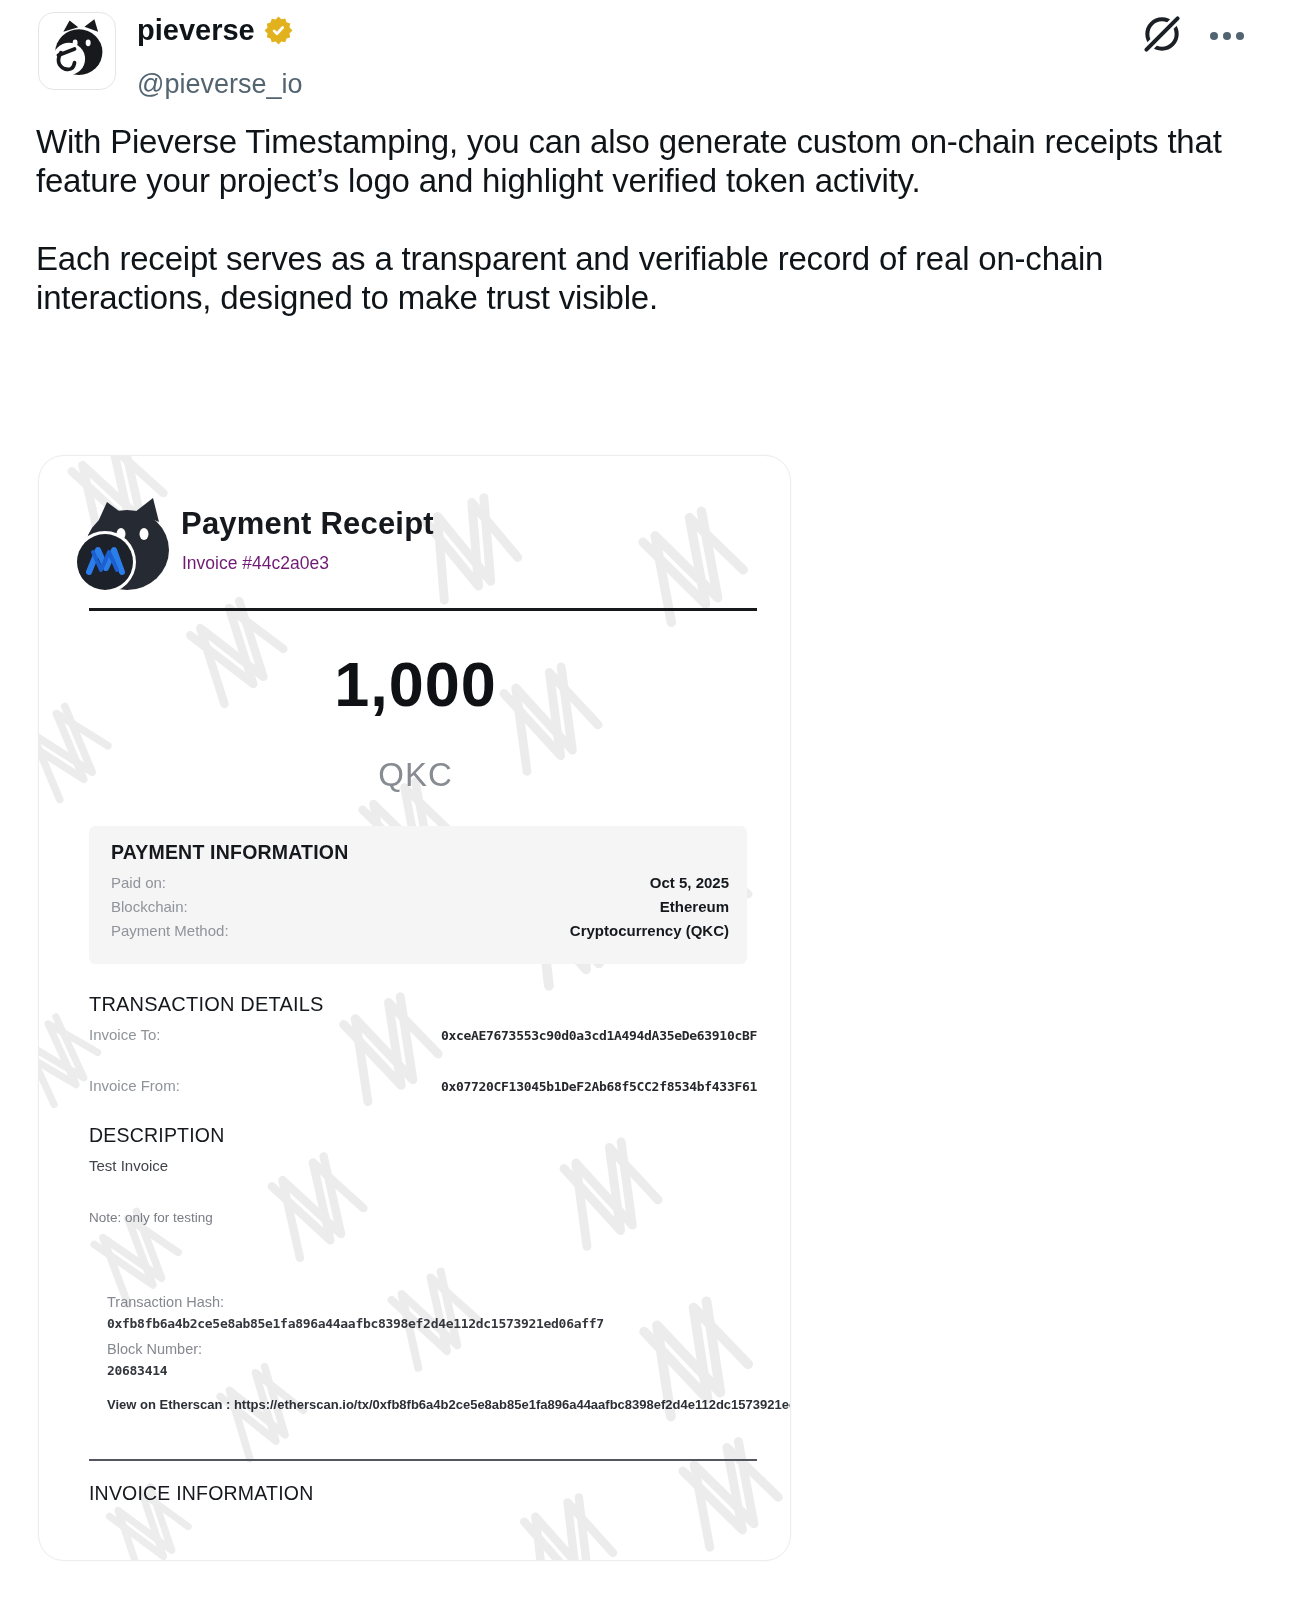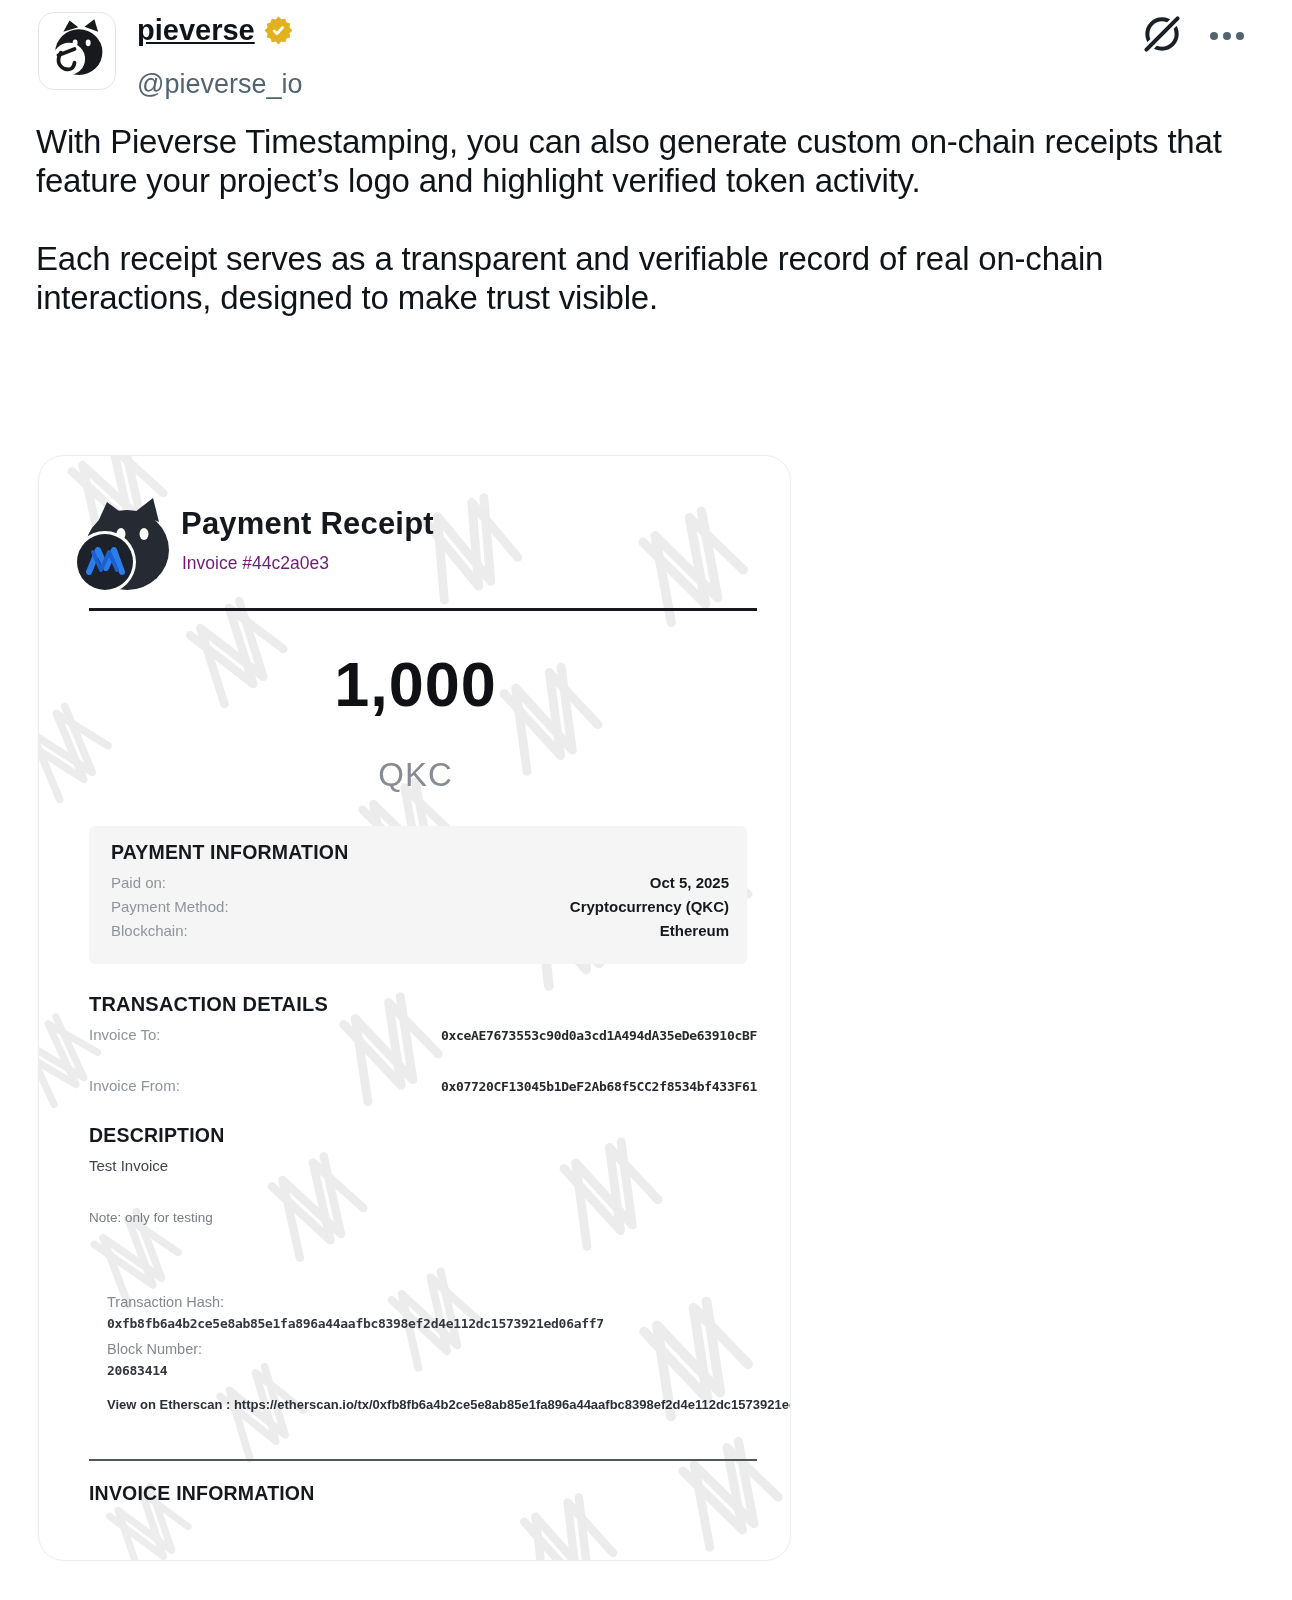--- a/index.html
+++ b/index.html
@@ -6,21 +6,21 @@
   html,body { width:1292px; height:1600px; background:#ffffff;
     font-family:"Liberation Sans", sans-serif; color:#0f1419; overflow:hidden; }
   .page { position:relative; width:1292px; height:1600px; }
 
   
   .avatar { position:absolute; left:38px; top:12px; width:78px; height:78px;
     border:1px solid #e3e6e8; border-radius:16px; background:#fff;
     display:flex; align-items:center; justify-content:center; cursor:pointer; }
   .author-block { position:absolute; left:137px; top:14px; }
   .author-row { display:flex; align-items:center; gap:8px; }
-  .author-name { font-size:29px; font-weight:700; color:#0f1419; cursor:pointer;text-decoration:underline; }
+  .author-name { font-size:29px; font-weight:700; color:#0f1419; cursor:pointer; }
   .author-handle { font-size:27px; color:#536471; margin-top:22px; }
   .hdr-actions { position:absolute; right:48px; top:12px; display:flex; align-items:center; gap:26px; }
   .grok-btn, .more-btn { cursor:pointer; display:flex; align-items:center; }
   .more-btn { gap:5px; padding-top:4px; }
   .more-btn i { width:8px; height:8px; border-radius:50%; background:#536471; display:block; }
 
   
   .tweet-text { position:absolute; left:36px; top:122px; width:1222px;
     font-size:33px; line-height:39px; color:#0f1419; white-space:pre-line;
     letter-spacing:-0.2px; }
@@ -38,21 +38,21 @@
   .rc-amount { left:0; top:192px; width:753px; text-align:center;
     font-size:63px; font-weight:700; color:#101114; letter-spacing:1px; }
   .rc-currency { left:0; top:300px; width:753px; text-align:center; font-size:33px; color:#878c92; letter-spacing:1px; }
 
   .paybox { left:50px; top:370px; width:658px; height:138px; background:#f5f5f6; border-radius:6px; padding:15px 18px 0 22px; }
   .paybox h3 { font-size:19.5px; font-weight:700; color:#15181d; letter-spacing:.2px; margin-bottom:10px; }
   .payrow { display:flex; justify-content:space-between; align-items:baseline; margin-bottom:7px; }
   .payrow .lbl { font-size:15px; color:#8f949a; }
   .payrow .val { font-size:15px; font-weight:700; color:#15181d; }
 
-  .rc-h3 { font-size:20px; font-weight:700; color:#15181d; letter-spacing:.2px; }
+  .rc-h3 { font-size:20px; font-weight:400; color:#15181d; letter-spacing:.2px; }
   .tdrow { left:50px; width:668px; display:flex; justify-content:space-between; align-items:baseline; }
   .tdrow .lbl { font-size:15px; color:#8f949a; }
   .tdrow .val { font-size:14px; font-weight:700; color:#26282c; }
   .tdrow .val.mono { font-family:"DejaVu Sans Mono", monospace; font-size:13px; letter-spacing:-0.3px; }
 
   .rc-desc-line { font-size:15px; color:#41454b; }
   .rc-note { font-size:13.5px; color:#787d83; }
 
   .hash-lbl { font-size:14.5px; color:#85898f; }
   .hash-val { font-family:"DejaVu Sans Mono", monospace; font-size:13px; font-weight:700; color:#33373d; letter-spacing:-0.3px; }
@@ -260,26 +260,26 @@
     <div class="rc rc-amount">1,000</div>
     <div class="rc rc-currency">QKC</div>
 
     <div class="rc paybox">
       <h3>PAYMENT INFORMATION</h3>
       <div class="payrow">
         <span class="lbl">Paid on:</span>
         <span class="val">Oct 5, 2025</span>
       </div>
       <div class="payrow">
+        <span class="lbl">Blockchain:</span>
+        <span class="val">Ethereum</span>
+      </div>
+      <div class="payrow">
         <span class="lbl">Payment Method:</span>
         <span class="val">Cryptocurrency (QKC)</span>
-      </div>
-      <div class="payrow">
-        <span class="lbl">Blockchain:</span>
-        <span class="val">Ethereum</span>
       </div>
     </div>
 
     <div class="rc rc-h3" style="left:50px; top:537px;">TRANSACTION DETAILS</div>
     <div class="rc tdrow" style="top:570px;gap:32px;">
       <span class="lbl">Invoice To:</span>
       <span class="val mono">0xceAE7673553c90d0a3cd1A494dA35eDe63910cBF</span>
     </div>
     <div class="rc tdrow" style="top:621px;">
       <span class="lbl">Invoice From:</span>

